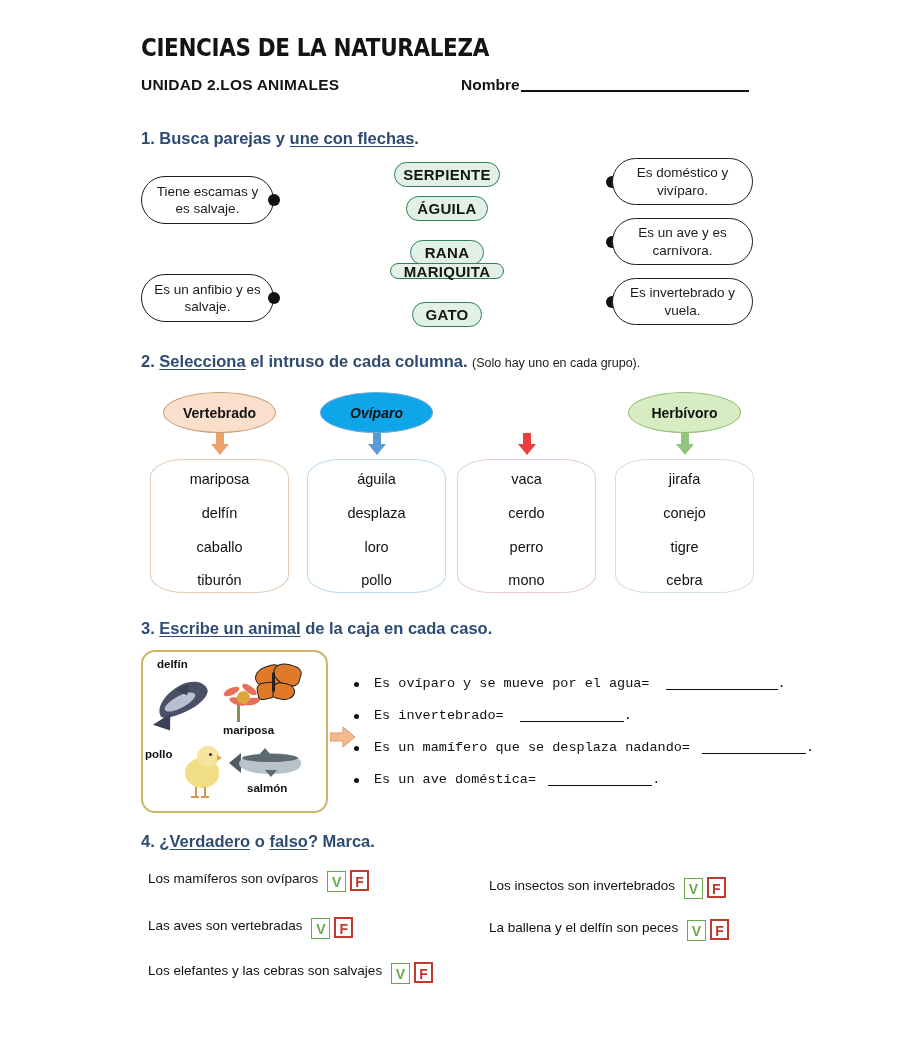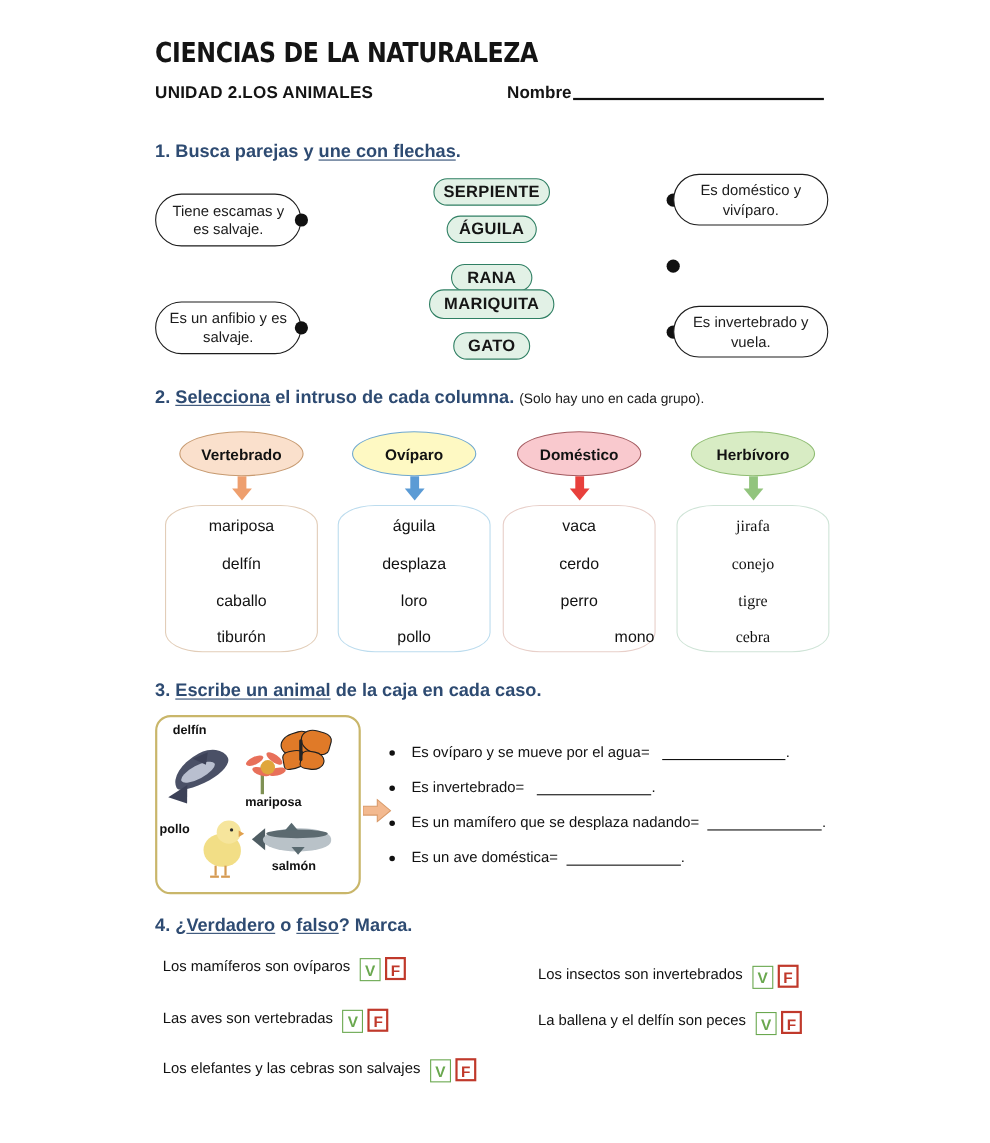--- a/index.html
+++ b/index.html
@@ -110,21 +110,21 @@
   }
 
   
   .picbox{
     position:absolute;left:141px;top:650px;width:187px;height:163px;
     border:2px solid #c9b66a;border-radius:14px;background:#fff;
     box-sizing:border-box;
   }
   .piclabel{position:absolute;font-size:11.5px;font-weight:bold;color:#111;}
   .bullets{position:absolute;left:352px;top:676px;width:460px;}
-  .bul{position:relative;font-size:13.5px;color:#111;margin-bottom:17px;padding-left:22px;white-space:nowrap;}
+  .bul{position:relative;font-size:13.5px;color:#111;margin-bottom:17px;padding-left:22px;white-space:nowrap;font-family:Liberation Mono, monospace;}
   .bul:before{
     content:"";position:absolute;left:2px;top:6px;width:5px;height:5px;
     border-radius:50%;background:#111;
   }
   .blank{display:inline-block;border-bottom:1.6px solid #111;vertical-align:-3px;}
   .bigarrow{position:absolute;left:330px;top:726px;width:26px;height:22px;}
 
   
   .tf{position:absolute;font-size:13.5px;color:#111;white-space:nowrap;}
   .mark{
@@ -192,27 +192,28 @@
 
   <div class="side-box side-left" style="left:141px;top:176px;width:133px;height:48px;">Tiene escamas y es salvaje.</div>
   <div class="dot" style="left:268px;top:194px;"></div>
 
   <div class="side-box side-left" style="left:141px;top:274px;width:133px;height:48px;">Es un anfibio y es salvaje.</div>
   <div class="dot" style="left:268px;top:292px;"></div>
 
   <div class="pill" style="left:394px;top:162px;width:106px;height:25px;">SERPIENTE</div>
   <div class="pill" style="left:406px;top:196px;width:82px;height:25px;">ÁGUILA</div>
   <div class="pill" style="left:410px;top:240px;width:74px;height:25px;">RANA</div>
-  <div class="pill" style="left:390px;top:263px;width:114px;height:27px;">MARIQUITA</div>
+  <div class="pill" style="left:390px;top:263px;width:114px;height:16px;">MARIQUITA</div>
   <div class="pill" style="left:412px;top:302px;width:70px;height:25px;">GATO</div>
 
   <div class="dot" style="left:606px;top:176px;"></div>
   <div class="side-box side-right" style="left:612px;top:158px;width:141px;height:47px;">Es doméstico y vivíparo.</div>
 
   <div class="dot" style="left:606px;top:236px;"></div>
+  <div class="side-box side-right" style="left:612px;top:218px;width:141px;height:47px;">Es un ave y es carnívora.</div>
 
   <div class="dot" style="left:606px;top:296px;"></div>
   <div class="side-box side-right" style="left:612px;top:278px;width:141px;height:47px;">Es invertebrado y vuela.</div>
 
   <div class="q" style="left:141px;top:352px;">
     <span>2.</span>
     <span class="u">Selecciona</span><span> el intruso de cada columna.</span>
     <span class="note">(Solo hay uno en cada grupo).</span>
   </div>
 
@@ -221,50 +222,49 @@
     <div class="shaft" style="background:#ee9f6e;"></div>
     <div class="head" style="border-top:11px solid #ee9f6e;"></div>
   </div>
   <div class="colbox" style="left:150px;top:459px;width:139px;height:134px;border-color:#e2cdb8;">
     <div class="w" style="top:11px;">mariposa</div>
     <div class="w" style="top:45px;">delfín</div>
     <div class="w" style="top:79px;">caballo</div>
     <div class="w" style="top:112px;">tiburón</div>
   </div>
 
-  <div class="ell" style="left:320px;top:392px;width:113px;height:41px;background:#fef9c3;border:1.3px solid #6fa8d0;">Ovíparo</div>
+  <div class="ell" style="left:320px;top:392px;width:113px;height:41px;background:#0ea5e9;border:1.3px solid #6fa8d0;font-style:italic;">Ovíparo</div>
   <div class="arrow" style="left:377px;top:433px;">
     <div class="shaft" style="background:#5b9bd5;"></div>
     <div class="head" style="border-top:11px solid #5b9bd5;"></div>
   </div>
   <div class="colbox" style="left:307px;top:459px;width:139px;height:134px;border-color:#bcdcee;">
     <div class="w" style="top:11px;">águila</div>
     <div class="w" style="top:45px;">desplaza</div>
     <div class="w" style="top:79px;">loro</div>
     <div class="w" style="top:112px;">pollo</div>
   </div>
 
-  <div class="ell" style="left:470px;top:392px;width:113px;height:41px;background:#f9c9ce;border:1.3px solid #a35a5f;">Doméstico</div>
   <div class="arrow" style="left:527px;top:433px;">
     <div class="shaft" style="background:#e8403c;"></div>
     <div class="head" style="border-top:11px solid #e8403c;"></div>
   </div>
   <div class="colbox" style="left:457px;top:459px;width:139px;height:134px;border-color:#e8cfc9;">
     <div class="w" style="top:11px;">vaca</div>
     <div class="w" style="top:45px;">cerdo</div>
     <div class="w" style="top:79px;">perro</div>
-    <div class="w" style="top:112px;text-align:right;">mono</div>
+    <div class="w" style="top:112px;">mono</div>
   </div>
 
   <div class="ell" style="left:628px;top:392px;width:113px;height:41px;background:#d8ecc4;border:1.3px solid #8fbc72;">Herbívoro</div>
   <div class="arrow" style="left:685px;top:433px;">
     <div class="shaft" style="background:#92c47d;"></div>
     <div class="head" style="border-top:11px solid #92c47d;"></div>
   </div>
-  <div class="colbox" style="left:615px;top:459px;width:139px;height:134px;border-color:#cfe4d7;font-family:Liberation Serif, serif;">
+  <div class="colbox" style="left:615px;top:459px;width:139px;height:134px;border-color:#cfe4d7;">
     <div class="w" style="top:11px;">jirafa</div>
     <div class="w" style="top:45px;">conejo</div>
     <div class="w" style="top:79px;">tigre</div>
     <div class="w" style="top:112px;">cebra</div>
   </div>
 
   <div class="q" style="left:141px;top:619px;">
     <span>3.</span>
     <span class="u">Escribe un animal</span><span> de la caja en cada caso.</span>
   </div>

